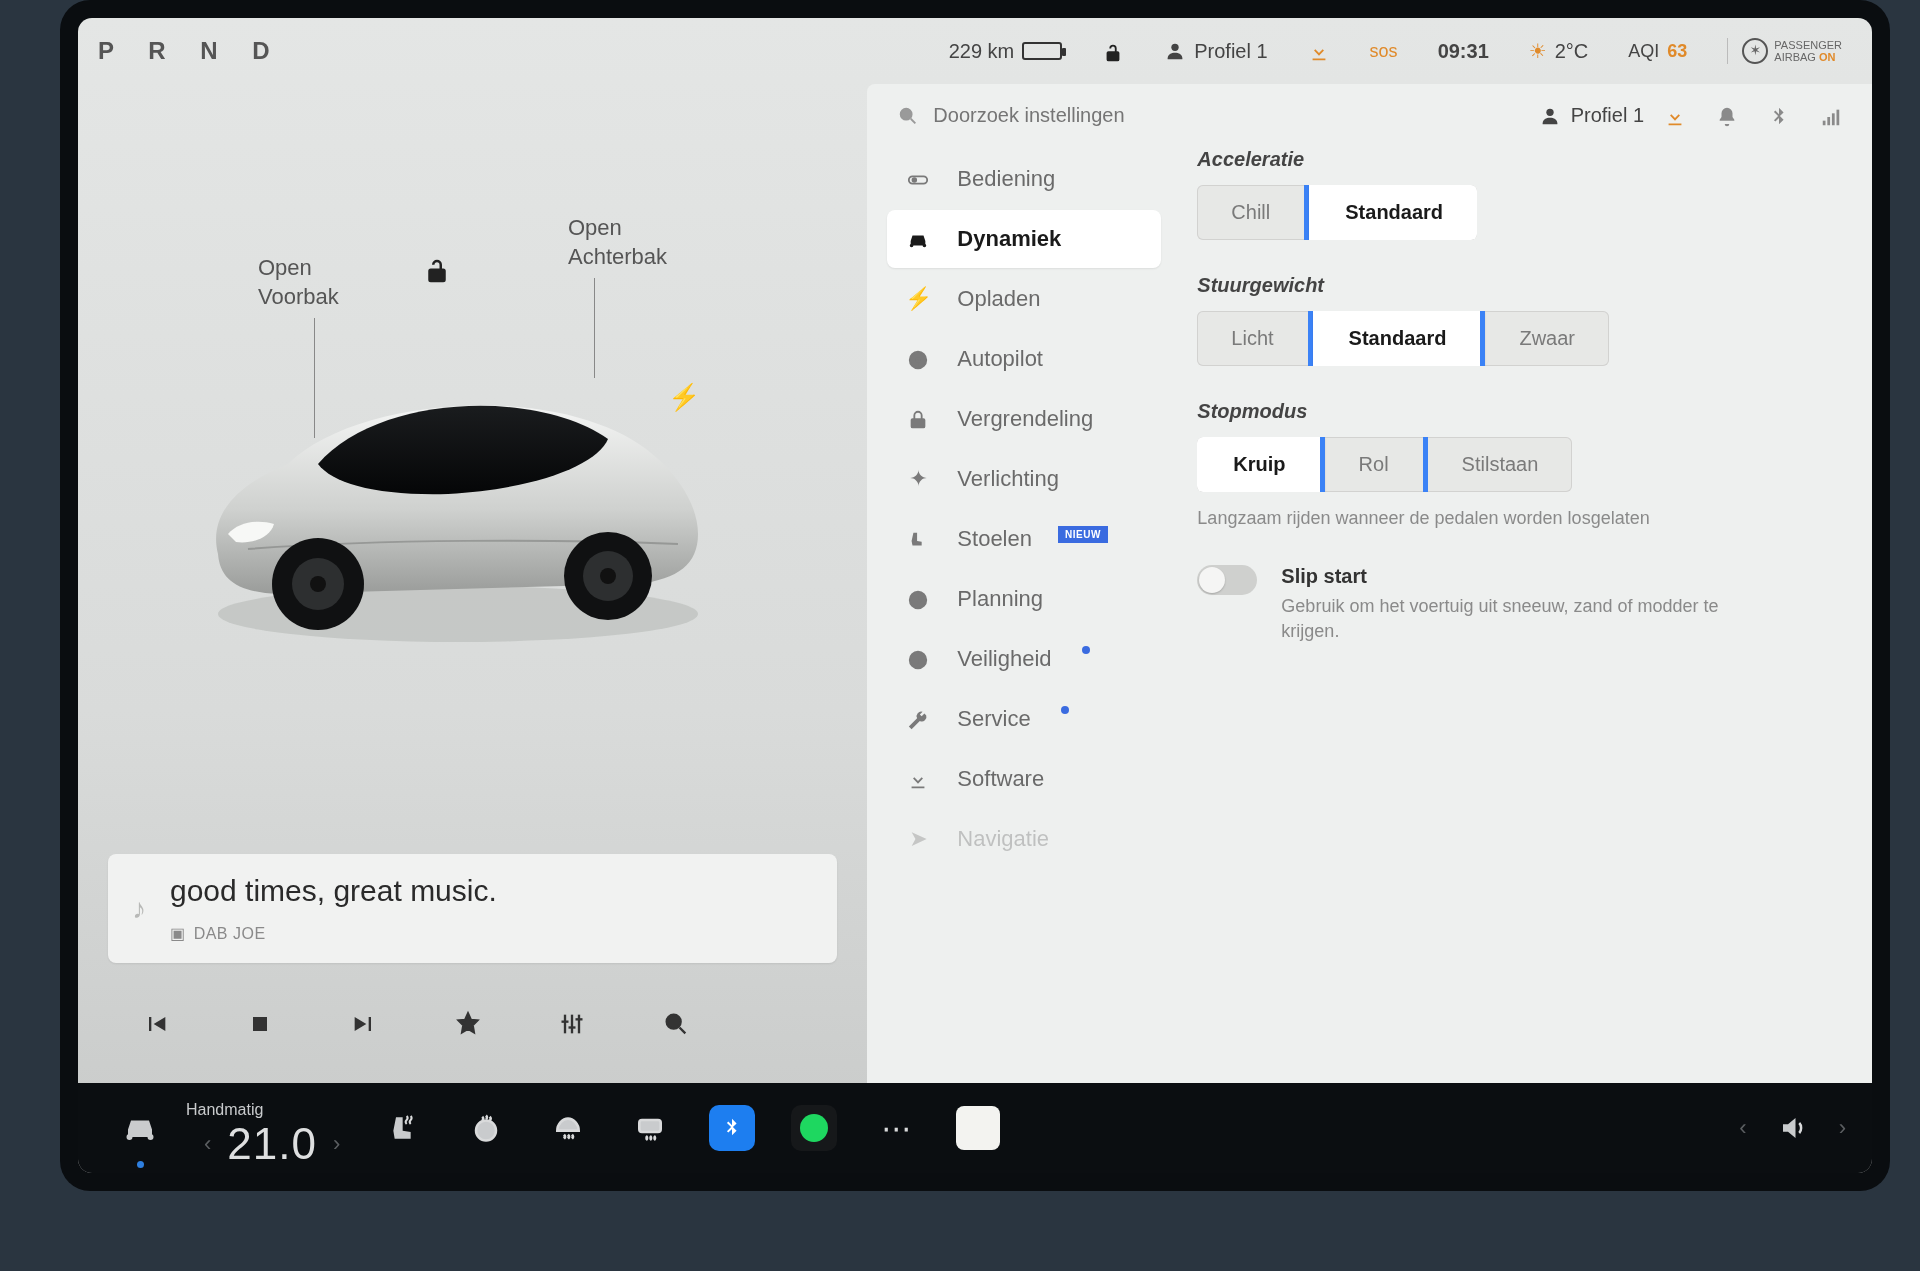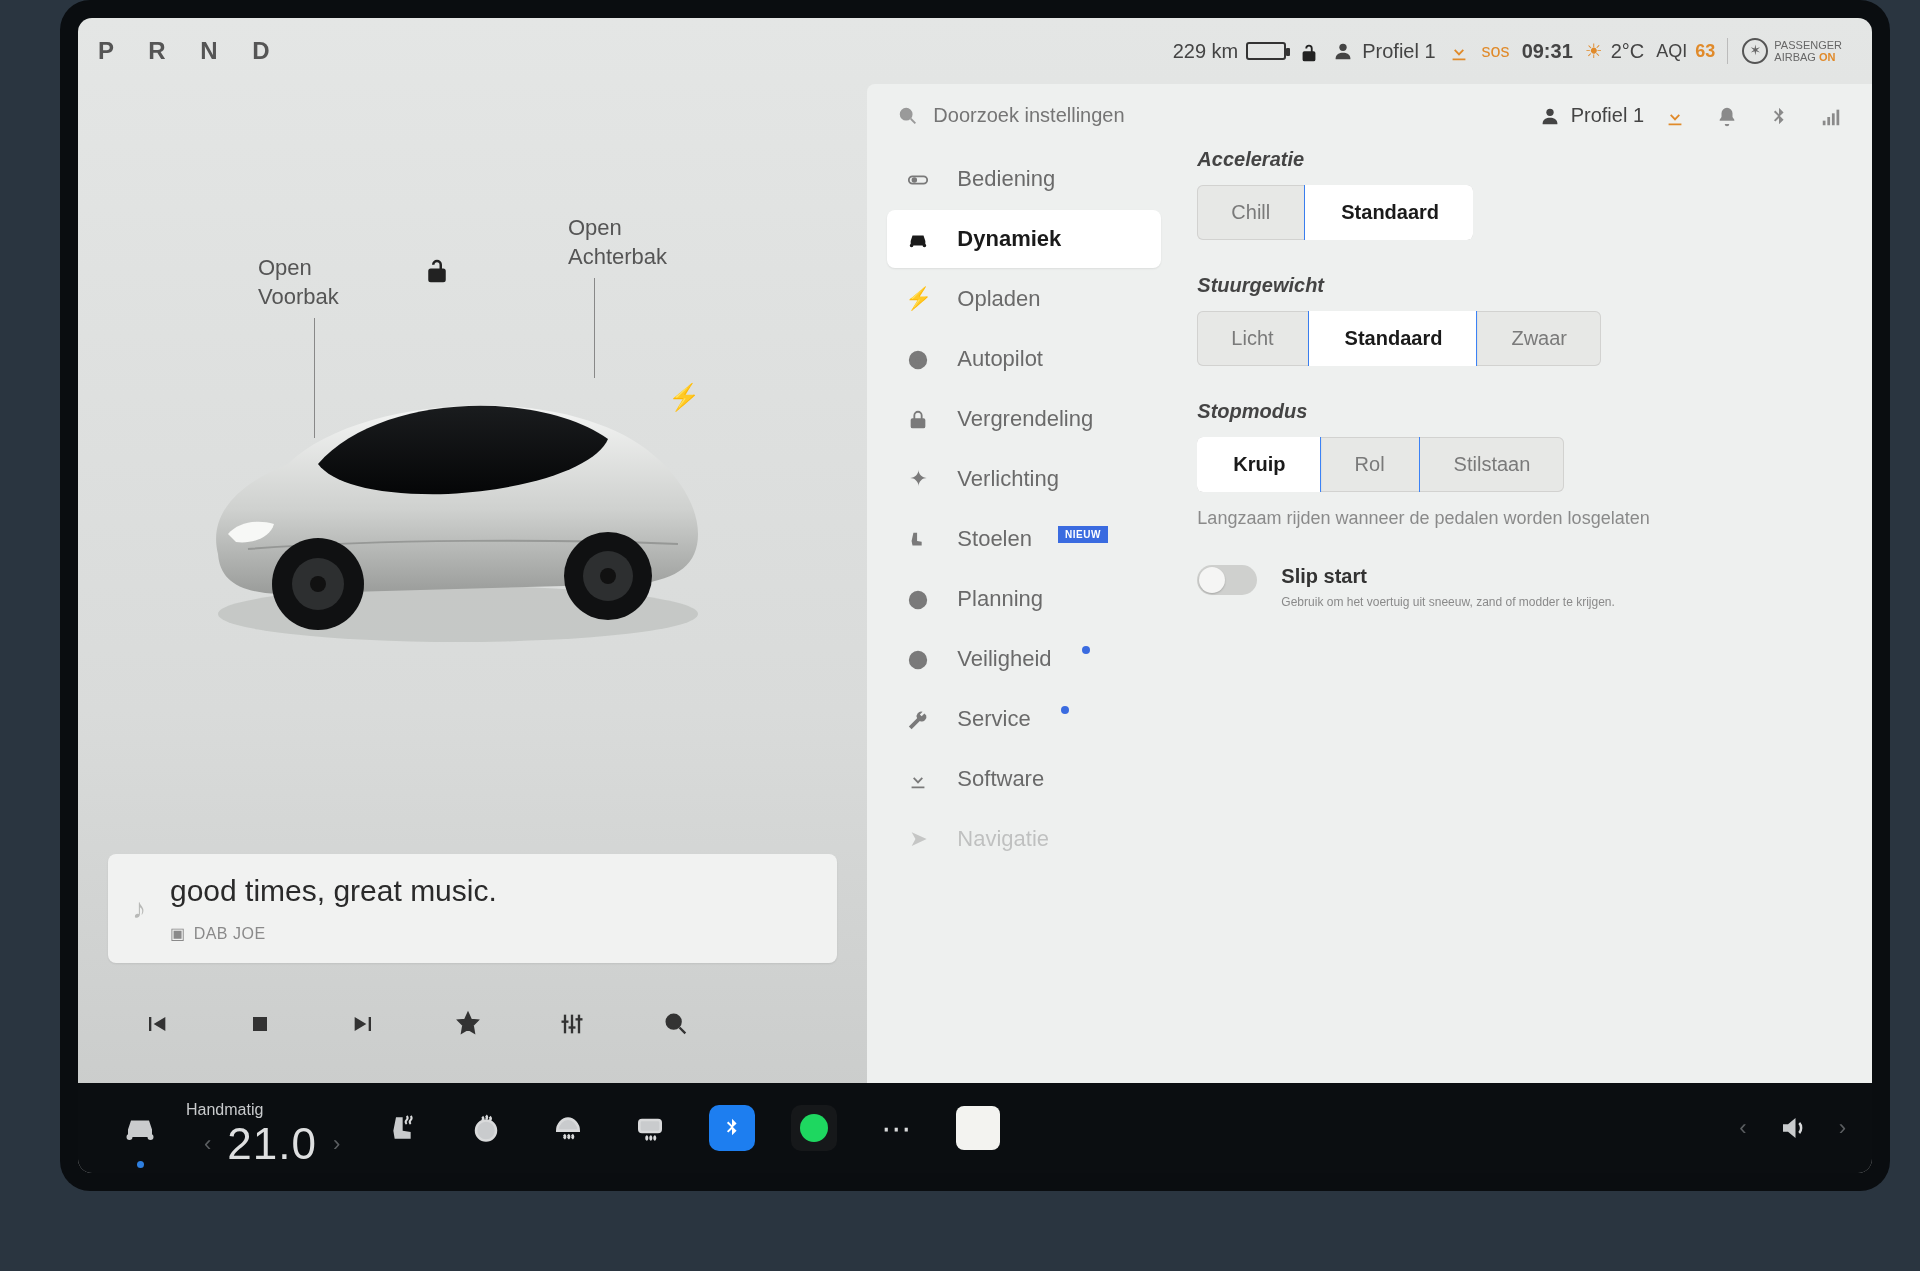--- a/index.html
+++ b/index.html
@@ -28,21 +28,21 @@
     flex-direction: column;
   }
   
   .status-bar {
     height: 66px;
     display: flex;
     align-items: center;
     padding: 0 30px 0 20px;
     font-size: 20px;
     color: #3a3a3a;
-    gap: 12px;
+    gap: 40px;
     justify-content: center;
   }
   .gear {
     font-weight: 600;
     letter-spacing: 14px;
     color: #555;
     font-size: 24px;
   }
   .status-spacer { flex: 1; }
   .status-item { display: flex; align-items: center; gap: 8px; color: #444; }
@@ -176,41 +176,41 @@
   .seg {
     display:flex; border-radius:6px; overflow:hidden; width:fit-content;
     box-shadow: inset 0 0 0 1px #d2d2d0;
     background: #e7e8e6;
   }
   .seg .opt {
     padding: 16px 34px;
     font-size: 20px;
     color: #7a7a7a;
     cursor: pointer;
-    border-right: 1px solid #3b82f6;
+    border-right: 5px solid #3b82f6;
   }
   .seg .opt:last-child { border-right:none; }
   .seg .opt.sel {
     background: #fff; color:#1a1a1a; font-weight:600;
     box-shadow: 0 1px 2px rgba(0,0,0,0.1);
     padding-left: 36px;
   }
   .setting-help {
     font-size: 18px; color:#8a8a8a; margin-top:14px; max-width:520px; line-height:1.4;
   }
   .toggle-row { display:flex; align-items:flex-start; gap:24px; }
   .toggle {
     width:60px; height:30px; background:#cfd0ce; border-radius:16px; position:relative; cursor:pointer;
   }
   .toggle .knob {
     width:26px;height:26px;border-radius:50%;background:#f5f5f4;position:absolute;top:2px;left:2px;
     box-shadow:0 1px 2px rgba(0,0,0,0.2);
   }
   .toggle-label { font-size:20px; color:#333; font-weight:600; margin-bottom:6px; }
-  .toggle-desc { font-size:12px; color:#8a8a8a; max-width:460px; line-height:1.4; }
+  .toggle-desc { font-size:18px; color:#8a8a8a; max-width:460px; line-height:1.4; }
 
   
   .bottom-bar {
     height: 90px;
     background: #0b0e11;
     display:flex; align-items:center;
     padding: 0 26px;
     gap: 10px;
     color:#c9cbcd;
   }

